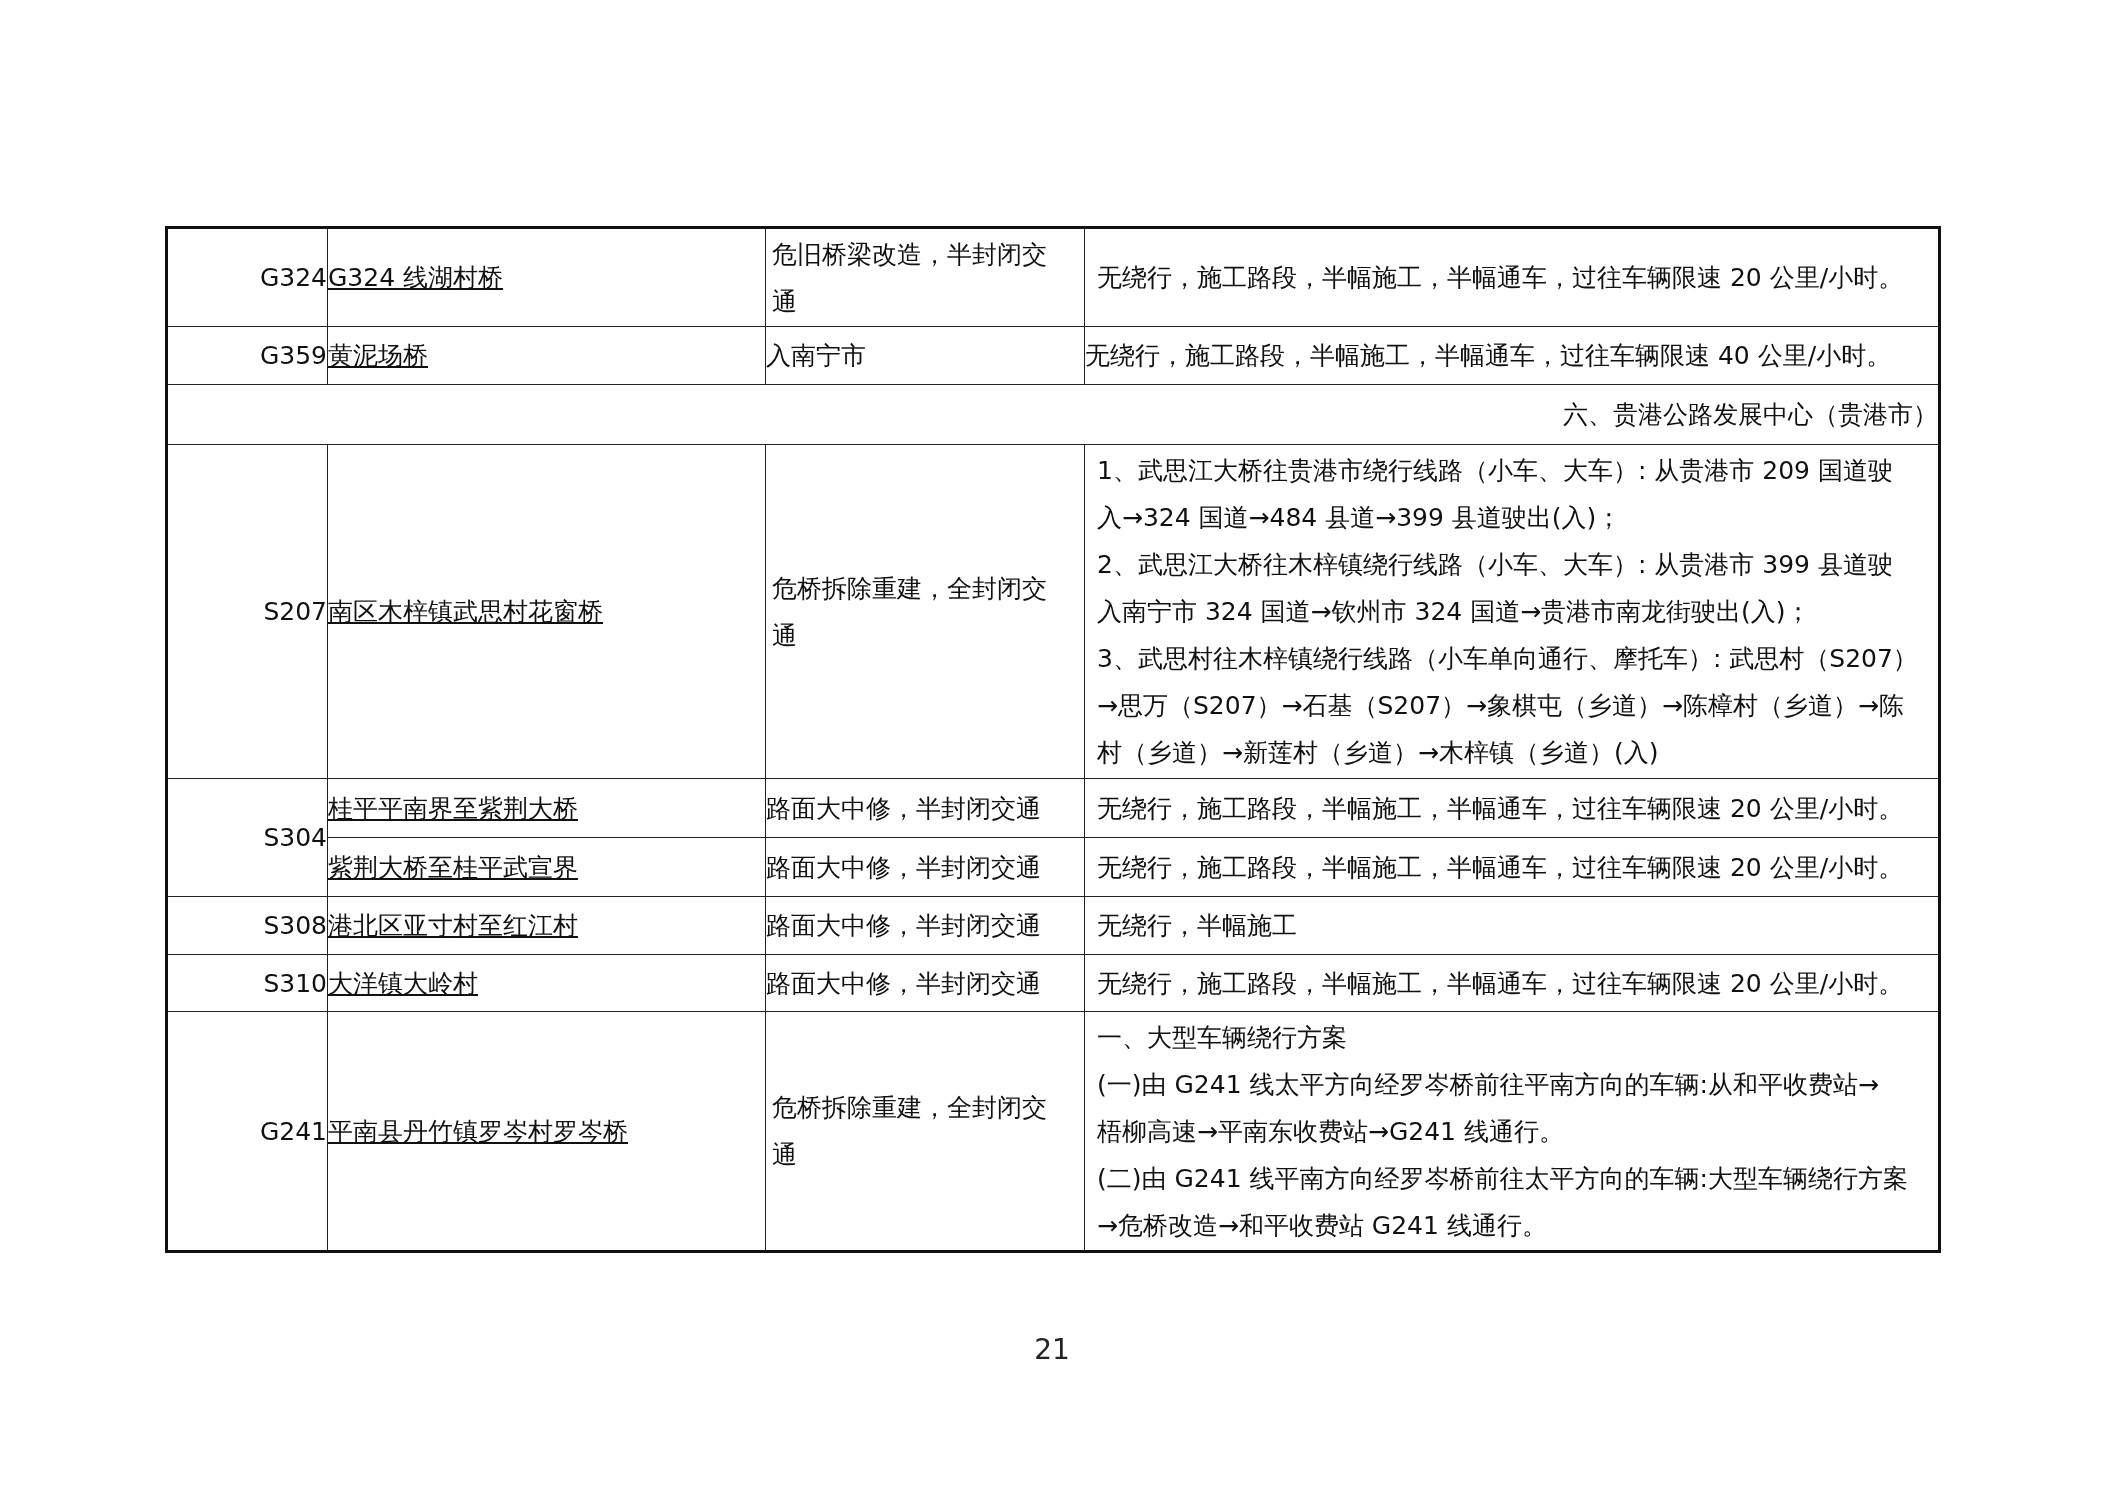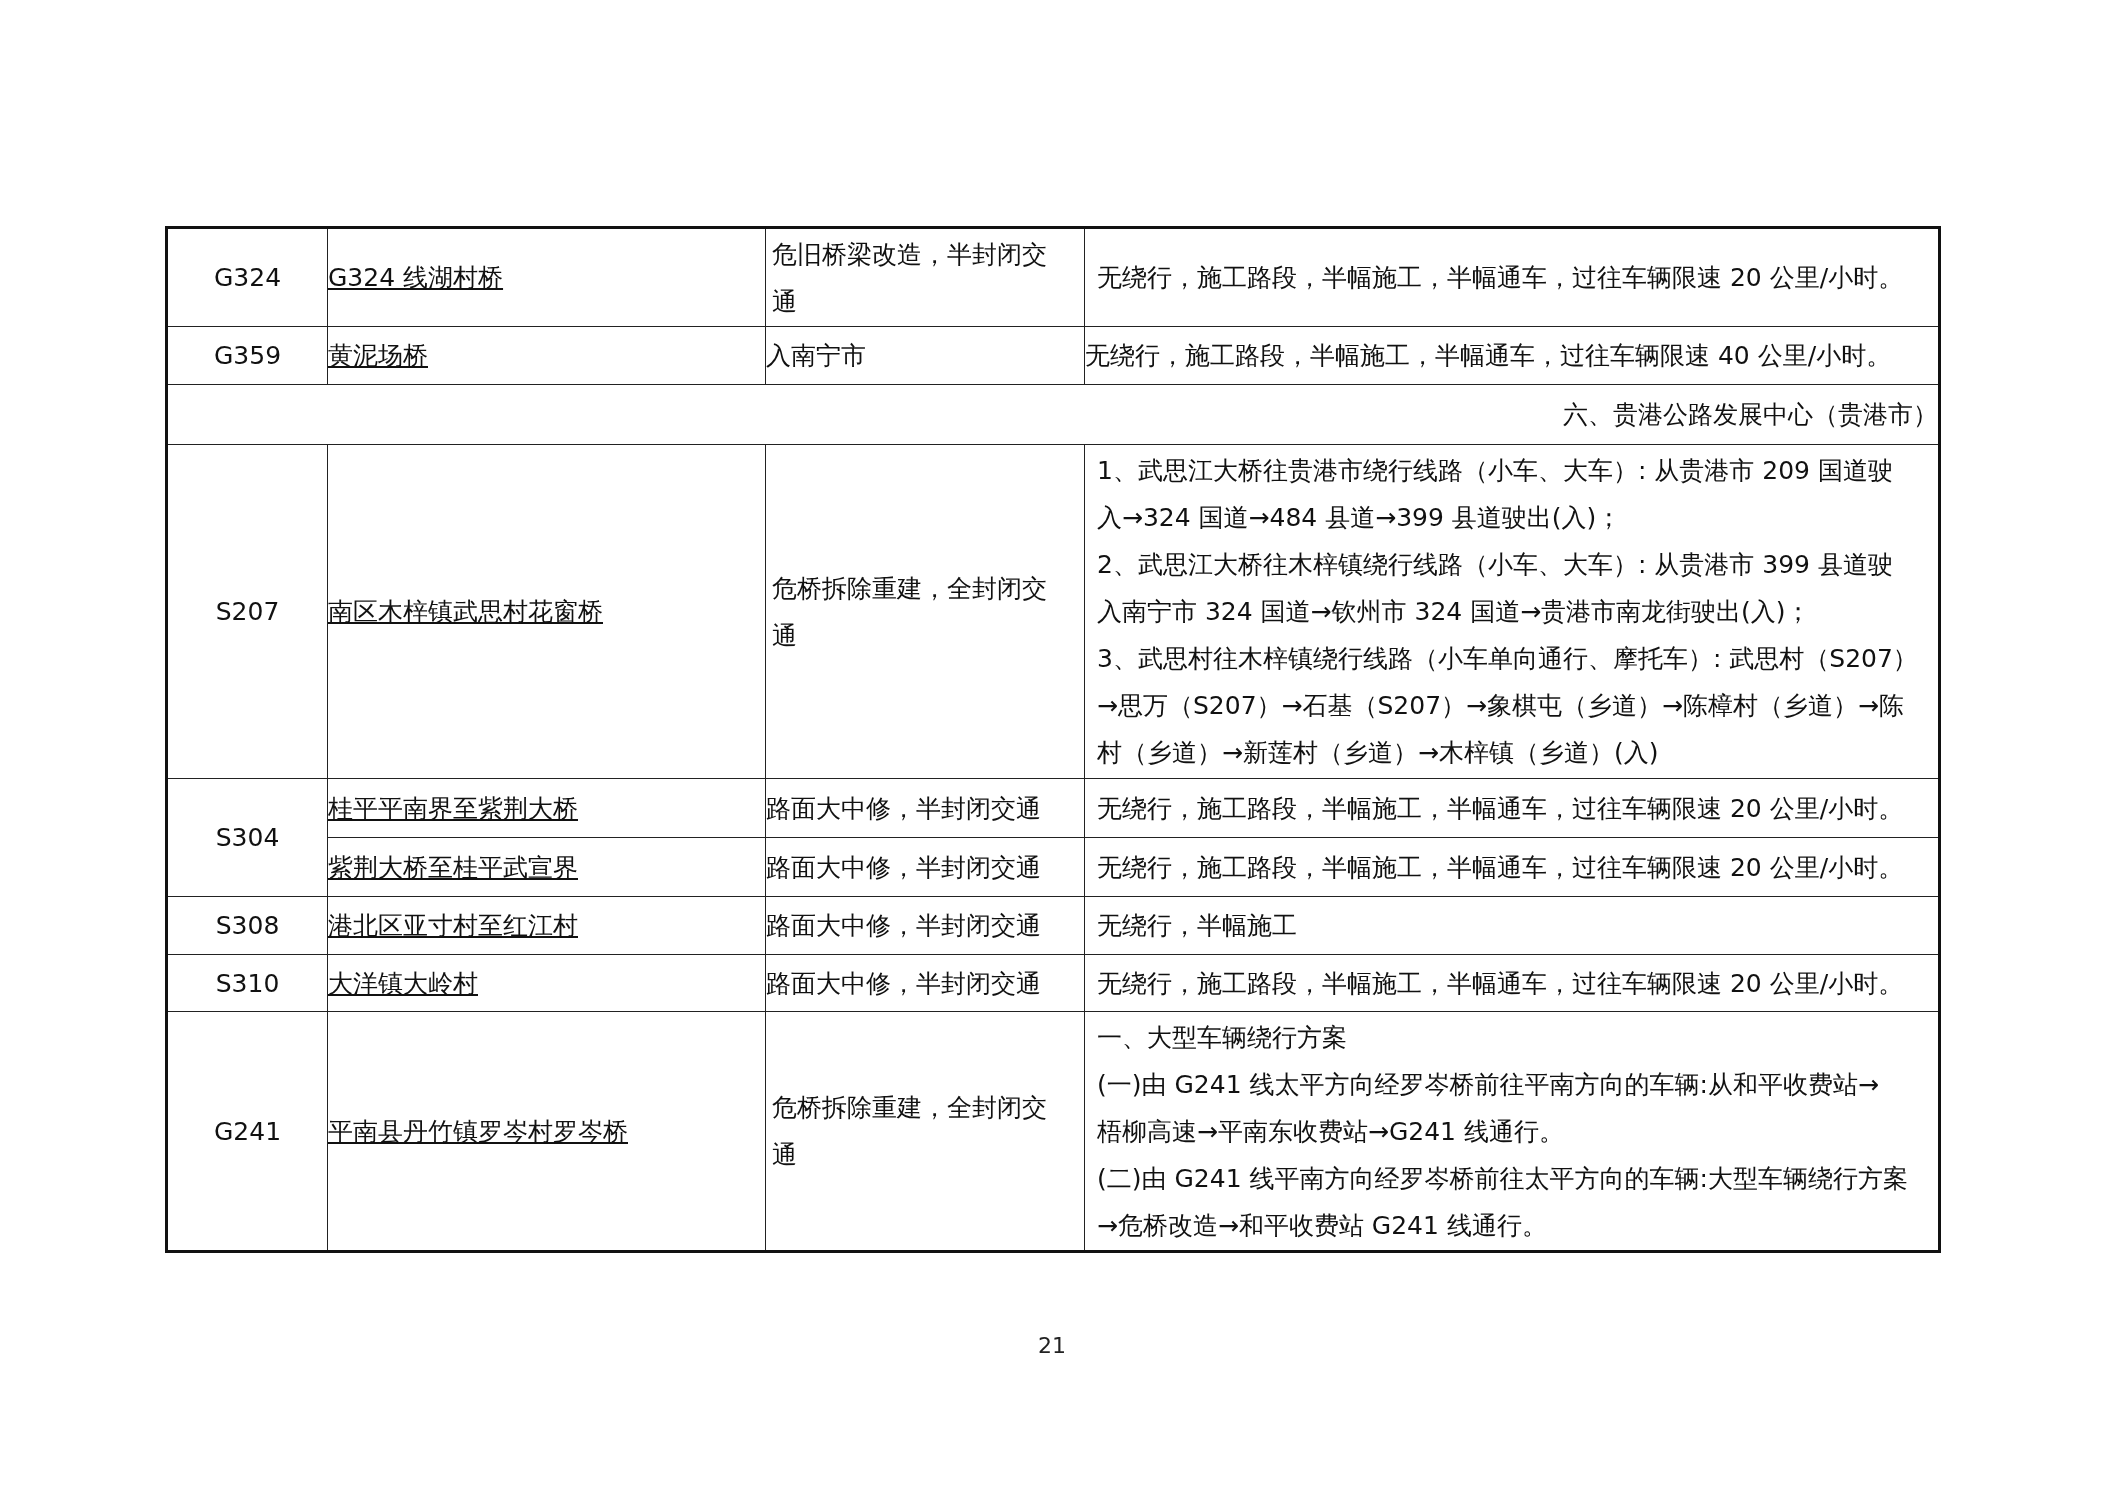--- a/index.html
+++ b/index.html
@@ -3,30 +3,30 @@
 <meta charset="utf-8">
 <style>
   html, body { margin:0; padding:0; background:#ffffff; }
   body { width:2104px; height:1488px; position:relative; overflow:hidden;
          font-family:"DejaVu Sans", "Liberation Sans", sans-serif; color:#111; }
   .tbl { position:absolute; left:165px; top:226px; width:1773px;
          border-collapse:collapse; table-layout:fixed;
          border:3px solid #111; }
   .tbl td { border:1.5px solid #222; padding:0; font-size:25px; vertical-align:middle;
             line-height:47px; }
-  .c1 { width:161px; text-align:center;margin-left:44px; }
+  .c1 { width:161px; text-align:right;margin-left:44px; }
   .c2 { width:438px; text-align:left;text-decoration:underline; }
   .c3 { width:319px; }
   .c4 { width:855px; text-align:left; }
   .c3 .inner { line-height:47px; padding:0 6px; }
   .c4 .inner { padding-left:12px; white-space:nowrap; overflow:visible; }
   .c4 .multi div { white-space:nowrap; }
   .section td { text-align:right; padding-left:12px; }
   .page-num { position:absolute; top:1333px; left:0; width:2104px; text-align:center;
-              font-size:22px; color:#222; }
+              font-size:28px; color:#222; }
 </style>
 </head>
 <body>
 
 <table class="tbl">
   <colgroup>
     <col style="width:161px">
       <col style="width:438px">
       <col style="width:319px">
       <col style="width:855px">

